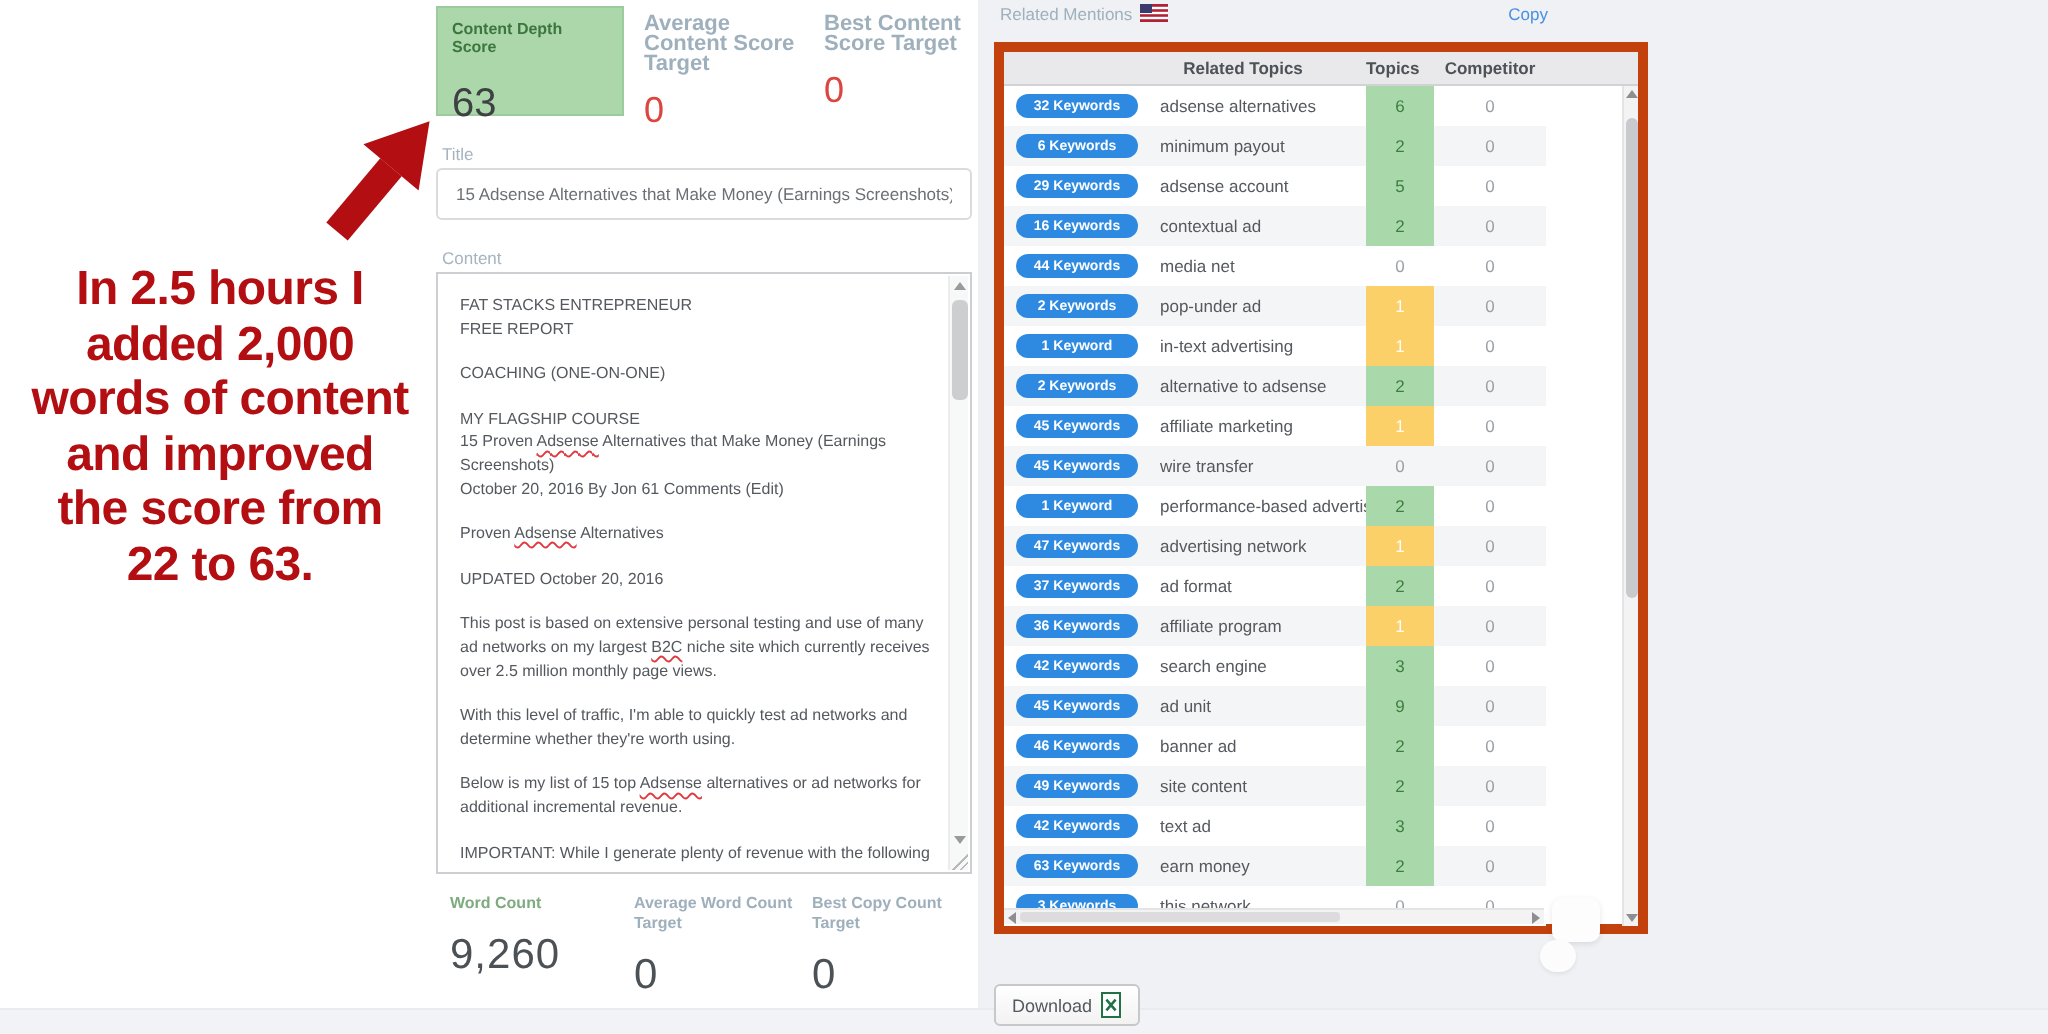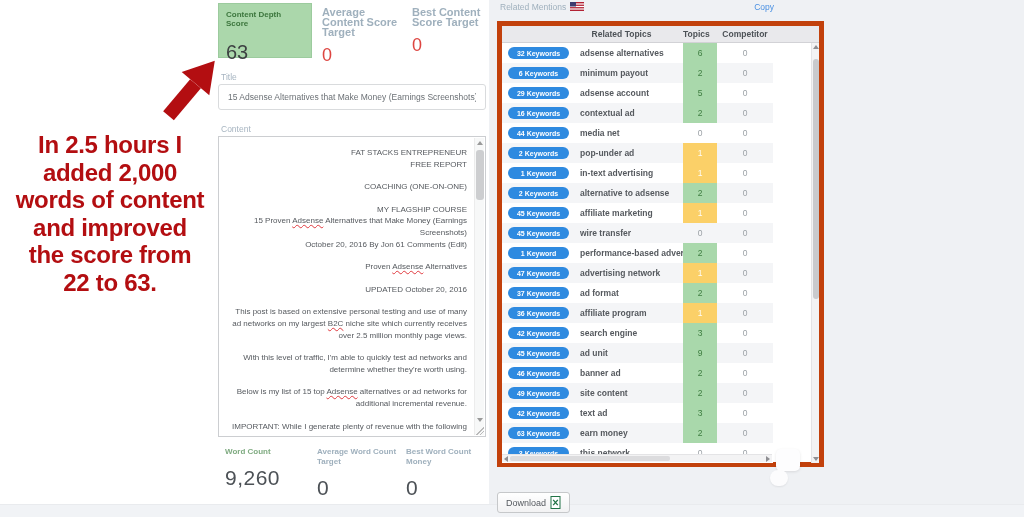--- a/index.html
+++ b/index.html
@@ -27,21 +27,21 @@
   .tb-avg { left:322px; } .tb-best { left:412px; }
 
   
   .field-label { position:absolute; font-size:8.5px; color:#a6b4c0; }
   .lbl-title { left:221px; top:72px; }
   .lbl-content { left:221px; top:124px; }
   .title-input { position:absolute; left:218px; top:84px; width:268px; height:26px;
     border:1px solid #d9dbdd; border-radius:3px; background:#fff; font-family:"Liberation Sans",sans-serif;
     font-size:8.5px; color:#6b7075; padding:0 9px; }
   .content-box { position:absolute; left:218px; top:136px; width:268px; height:301px;
-    border:1px solid #ccced1; background:#fff;text-align:right; }
+    border:1px solid #ccced1; background:#fff; }
   .content-text { position:absolute; left:0; top:0; right:12px; bottom:2px; overflow:hidden;
     padding:10px 6px 0 11px; font-size:8px; line-height:11.6px; color:#55595e; }
   .content-text .para { margin-bottom:11px; }
   .misspell { text-decoration:underline wavy #e0393e; text-decoration-thickness:1px; }
   
   .ta-scroll { position:absolute; right:1px; top:1px; bottom:1px; width:10px; background:#f7f8f8; border-left:1px solid #ececec; }
   .ta-up, .ta-down { position:absolute; left:0; width:10px; height:10px; }
   .ta-up { top:0; } .ta-down { bottom:10px; }
   .tri-up { position:absolute; left:2px; top:3px; width:0; height:0; border-left:3px solid transparent; border-right:3px solid transparent; border-bottom:4px solid #9a9a9a; }
   .tri-down { position:absolute; left:2px; top:3px; width:0; height:0; border-left:3px solid transparent; border-right:3px solid transparent; border-top:4px solid #9a9a9a; }
@@ -67,21 +67,21 @@
   .thead { display:flex; height:17px; background:#e9e9ec; border-bottom:1px solid #d2d2d6;
     font-size:8.5px; font-weight:bold; color:#4d5257; align-items:center; }
   .th-topic { width:181px; text-align:center; padding-left:58px; }
   .th-topics { width:34px; text-align:left; }
   .th-comp { width:56px; text-align:center; }
   .tbody { position:absolute; left:0; top:17px; width:271px; height:420px; overflow:hidden; }
   .trow { display:flex; align-items:center; height:20px; padding-left:6px; background:#fff; }
   .trow.alt { background:#f4f5f7; }
   .kw-badge { width:61px; flex:0 0 61px; text-align:center; background:var(--badge-blue,#2e8ae0);
     color:#fff; font-size:7px; font-weight:bold; border-radius:8px; padding:2.5px 0; margin-right:11px; }
-  .topic { flex:1; font-size:8.5px; color:#55595e; white-space:nowrap; overflow:hidden;font-weight:bold; }
+  .topic { flex:1; font-size:8.5px; color:#55595e; white-space:nowrap; overflow:hidden; }
   .tval { width:34px; flex:0 0 34px; align-self:stretch; display:flex; align-items:center; justify-content:center; font-size:8.5px; }
   .lvl-g { background:var(--cell-green-bg,#a9d8ab); color:#3e7d40; }
   .lvl-y { background:var(--cell-yellow-bg,#fbd068); color:#fffdf5; }
   .lvl-n { color:#9aa0a5; }
   .tcomp { width:56px; flex:0 0 56px; text-align:center; font-size:8.5px; color:#9aa0a5; }
 
   
   .tb-vscroll { position:absolute; right:0; top:17px; width:8px; height:420px; background:#f3f3f4; border-left:1px solid #e4e4e6; }
   .tb-vthumb { position:absolute; left:1px; top:16px; width:6px; height:240px; background:#c9cacd; border-radius:3px; }
   .vs-up { position:absolute; left:1px; top:2px; width:0; height:0; border-left:3px solid transparent; border-right:3px solid transparent; border-bottom:4px solid #8e8e92; }
@@ -164,21 +164,21 @@
 
   <div class="wc-block wc-count">
     <div class="lbl green">Word Count</div>
     <div class="val">9,260</div>
   </div>
   <div class="wc-block wc-avg">
     <div class="lbl">Average Word Count Target</div>
     <div class="val">0</div>
   </div>
   <div class="wc-block wc-best">
-    <div class="lbl">Best Word Count Money</div>
+    <div class="lbl">Best Copy Count Target</div>
     <div class="val">0</div>
   </div>
 
   <div class="mentions-title"><span>Related Mentions</span><svg class="flag-svg" width="14" height="9" viewBox="0 0 14 9">
         <rect width="14" height="9" fill="#b22234"></rect>
         <rect y="1.4" width="14" height="1.2" fill="#fff"></rect>
         <rect y="3.9" width="14" height="1.2" fill="#fff"></rect>
         <rect y="6.4" width="14" height="1.2" fill="#fff"></rect>
         <rect width="6" height="4.5" fill="#3c3b6e"></rect>
       </svg></div>

